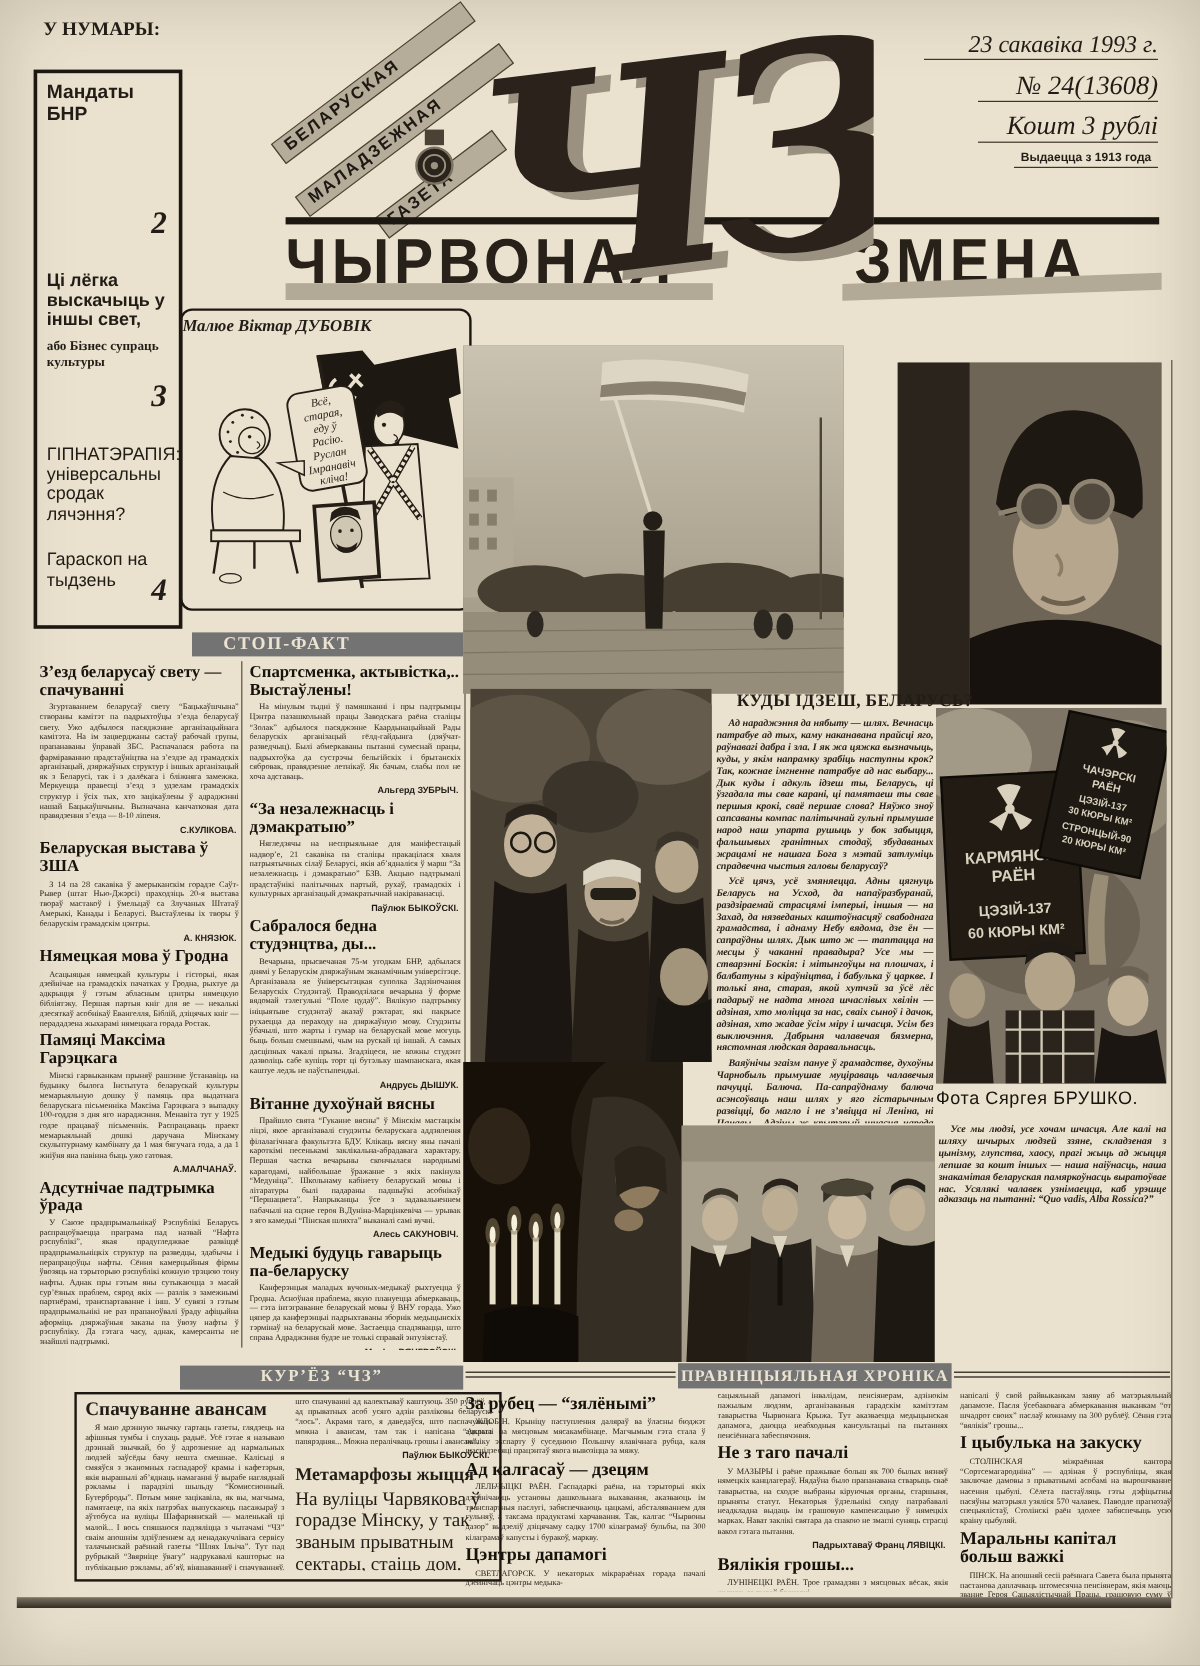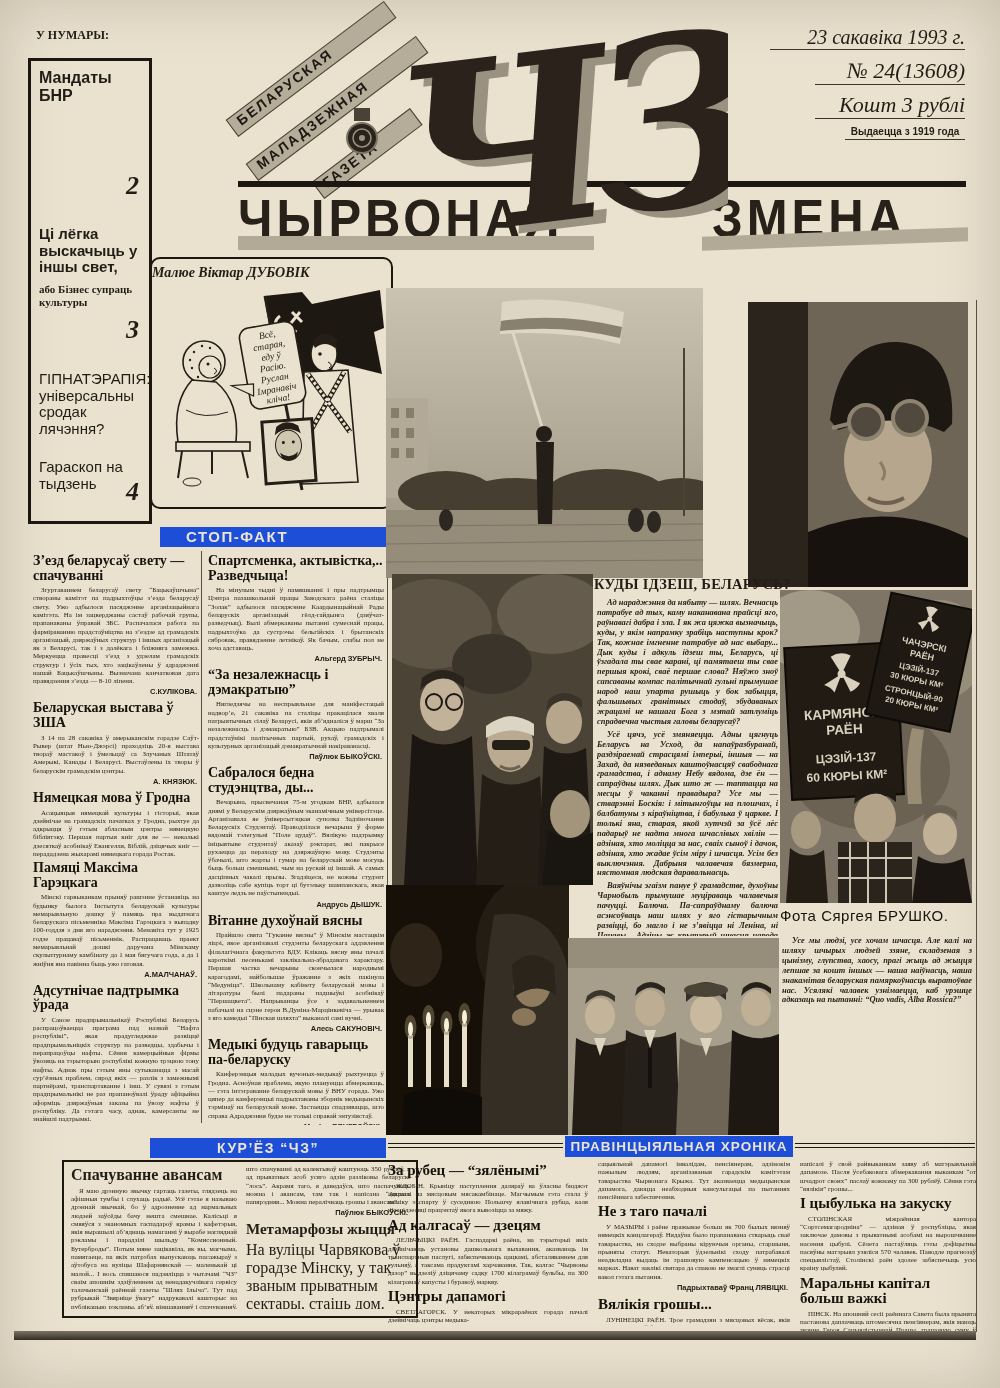--- a/index.html
+++ b/index.html
@@ -16,21 +16,21 @@
   .bigtitle{font-family:"Liberation Sans",sans-serif;font-weight:bold;font-size:49px;
             color:#27211a;letter-spacing:4px;transform:scaleY(1.08);transform-origin:left top;white-space:nowrap;}
   .grayband{background:#b2a997;}
   .dateline{font-style:italic;text-align:right;border-bottom:1.5px solid #3c352a;color:#211c15;}
   
   .sidebox{border:3px solid #1c1710;}
   .side-title{font:bold 15px/1.1 "Liberation Sans",sans-serif;color:#211c15;}
   .side-sub{font:bold 11px/1.15 "Liberation Serif",serif;}
   .side-page{font:bold italic 26px/1 "Liberation Serif",serif;text-align:right;padding-right:6px;}
   
-  .bar{background:#1d4ed8;color:#ece4d2;font-family:Liberation Sans, sans-serif;font-weight:bold;
+  .bar{background:#737373;color:#ece4d2;font-family:Liberation Serif, serif;font-weight:bold;
        letter-spacing:1.5px;overflow:hidden;}
   
   .col{overflow:hidden;}
   .art h3{font:bold 14px/1.04 "Liberation Serif",serif;margin:3px 0 3px;color:#16120c;}
   .art .body{font:6.9px/1.2 "Liberation Serif",serif;text-align:justify;text-indent:8px;color:#2a241b;}
   .byline{font:bold 7.5px/1.2 "Liberation Sans",sans-serif;text-align:right;margin:2px 2px 5px 0;white-space:pre-line;color:#211c15;}
   .lead{font:6.9px/1.2 "Liberation Serif",serif;text-align:justify;color:#2a241b;}
   
   .essay-title{font:bold 14.5px/1 "Liberation Serif",serif;letter-spacing:.3px;text-align:center;white-space:nowrap;}
   .essay p{font:bold italic 8.4px/1.18 "Liberation Serif",serif;text-align:justify;text-indent:10px;margin:0 0 3px;color:#28221a;}
@@ -38,21 +38,21 @@
   .photo svg{display:block;}
   .caption{font:15px/1.2 "Liberation Sans",sans-serif;letter-spacing:.5px;color:#17130d;}
   .vrule{position:absolute;width:1px;background:#55503e;}
   .kbox{border:2.5px solid #1c1710;margin-left:32px;}
 </style>
 </head>
 <body>
 
 <div class="page">
 
-  <div class="abs serif" style="left:36px;top:28px;font-weight:bold;font-size:12px;">У НУМАРЫ:</div>
+  <div class="abs serif" style="left:36px;top:16px;font-weight:bold;font-size:16px;">У НУМАРЫ:</div>
 
   <div class="abs sidebox" style="left:28px;top:58px;width:118px;height:460px;">
     <div class="abs side-title" style="left:8px;top:8px;width:104px;font-size:16px;">Мандаты БНР</div>
     <div class="abs side-page" style="left:8px;top:112px;width:100px;">2</div>
     <div class="abs side-title" style="left:8px;top:165px;width:104px;">Ці лёгка выскачыць у іншы свет,</div>
     <div class="abs side-sub" style="left:8px;top:222px;width:100px;">або Бізнес супраць культуры</div>
     <div class="abs side-page" style="left:8px;top:256px;width:100px;">3</div>
     <div class="abs side-title" style="left:8px;top:310px;width:104px;font-weight:normal;">ГІПНАТЭРАПІЯ: універсальны сродак лячэння?</div>
     <div class="abs side-title" style="left:8px;top:398px;width:104px;font-weight:normal;">Гараскоп на тыдзень</div>
     <div class="abs side-page" style="left:8px;top:418px;width:100px;">4</div>
@@ -138,21 +138,21 @@
   <svg class="abs" style="left:388px;top:2px;" width="340" height="280" viewBox="0 0 340 280">
     <g transform="rotate(-7 170 140)" font-family="DejaVu Serif,Liberation Serif,serif" font-style="italic" font-weight="bold">
       <text x="22" y="226" font-size="235" fill="#9a9180" letter-spacing="-18">ЧЗ</text>
       <text x="10" y="218" font-size="235" fill="#2b231b" letter-spacing="-18">ЧЗ</text>
     </g>
   </svg>
 
   <div class="abs dateline" style="left:770px;top:26px;width:195px;font-size:20px;">23 сакавіка 1993 г.</div>
   <div class="abs dateline" style="left:815px;top:58px;width:150px;font-size:22px;">№ 24(13608)</div>
   <div class="abs dateline" style="left:815px;top:92px;width:150px;font-size:22px;">Кошт 3 рублі</div>
-  <div class="abs sans" style="left:845px;top:126px;width:120px;font-weight:bold;font-size:10px;text-align:center;border-bottom:1px solid #3c352a;padding-bottom:2px;">Выдаецца з 1919 года</div>
+  <div class="abs sans" style="left:845px;top:126px;width:120px;font-weight:bold;font-size:10px;text-align:center;border-bottom:1px solid #3c352a;padding-bottom:2px;">Выдаецца з 1913 года</div>
 
   <div class="abs bar" style="left:160px;top:527px;width:226px;height:20px;font-size:15px;line-height:20px;padding-left:26px;box-sizing:border-box;">СТОП-ФАКТ</div>
   <div class="vrule" style="left:201px;top:551px;height:572px;"></div>
   <div class="vrule" style="left:387px;top:524px;height:604px;"></div>
 
   <div class="abs col" style="left:33px;top:551px;width:166px;height:574px;">
     <div class="art">
       <h3>З’езд беларусаў свету — спачуванні</h3>
       <div class="body">Згуртаваннем беларусаў свету “Бацькаўшчына” створаны камітэт па падрыхтоўцы з’езда беларусаў свету. Ужо адбылося пасяджэнне арганізацыйнага камітэта. На ім зацверджаны састаў рабочай групы, прапанаваны ўправай ЗБС. Распачалася работа па фарміраванню прадстаўніцтва на з’ездзе ад грамадскіх арганізацый, дзяржаўных структур і іншых арганізацый як з Беларусі, так і з далёкага і бліжняга замежжа. Меркуецца правесці з’езд з удзелам грамадскіх структур і ўсіх тых, хто зацікаўлены ў адраджэнні нашай Бацькаўшчыны. Вызначана канчатковая дата правядзення з’езда — 8-10 ліпеня.</div>
       <div class="byline">С.КУЛІКОВА.</div>
@@ -174,21 +174,21 @@
     <div class="art">
       <h3>Адсутнічае падтрымка ўрада</h3>
       <div class="body">У Саюзе прадпрымальнікаў Рэспублікі Беларусь распрацоўваецца праграма пад назвай “Нафта рэспублікі”, якая прадугледжвае развіццё прадпрымальніцкіх структур па разведцы, здабычы і перапрацоўцы нафты. Сёння камерцыйныя фірмы ўвозяць на тэрыторыю рэспублікі кожную трэцюю тону нафты. Аднак пры гэтым яны сутыкаюцца з масай сур’ёзных праблем, сярод якіх — разлік з замежнымі партнёрамі, транспартаванне і інш. У сувязі з гэтым прадпрымальнікі не раз прапаноўвалі ўраду афіцыйна аформіць дзяржаўныя заказы па ўвозу нафты ў рэспубліку. Да гэтага часу, аднак, камерсанты не знайшлі падтрымкі.</div>
 
     </div>
 
   </div>
 
   <div class="abs col" style="left:208px;top:551px;width:176px;height:574px;">
     <div class="art">
-      <h3>Спартсменка, актывістка,.. Разведчыца!</h3>
+      <h3>Спартсменка, актывістка,.. Выстаўлены!</h3>
       <div class="body">На мінулым тыдні ў памяшканні і пры падтрымцы Цэнтра пазашкольнай працы Заводскага раёна сталіцы “Золак” адбылося пасяджэнне Каардынацыйнай Рады беларускіх арганізацый гёлд-гайдынга (дзяўчат-разведчыц). Былі абмеркаваны пытанні сумеснай працы, падрыхтоўка да сустрэчы бельгійскіх і брытанскіх сябровак, правядзенне летнікаў. Як бачым, слабы пол не хоча адставаць.</div>
       <div class="byline">Альгерд ЗУБРЫЧ.</div>
     </div>
     <div class="art">
       <h3>“За незалежнасць і дэмакратыю”</h3>
       <div class="body">Нягледзячы на неспрыяльнае для маніфестацый надвор’е, 21 сакавіка па сталіцы пракацілася хваля патрыятычных сілаў Беларусі, якія аб’ядналіся ў марш “За незалежнасць і дэмакратыю” БЗВ. Акцыю падтрымалі прадстаўнікі палітычных партый, рухаў, грамадскіх і культурных арганізацый дэмакратычнай накіраванасці.</div>
       <div class="byline">Паўлюк БЫКОЎСКІ.</div>
     </div>
     <div class="art">
       <h3>Сабралося бедна студэнцтва, ды...</h3>
@@ -414,21 +414,21 @@
         <path d="M132 100 L138 118 L144 100 Z" fill="#ddd4c0"></path>
       </g>
       <g>
         <ellipse cx="188" cy="70" rx="15" ry="18" fill="#bfb096"></ellipse>
         <path d="M173 58 Q188 42 203 56 L203 50 Q188 38 175 50 Z" fill="#241f17"></path>
         <path d="M164 92 Q188 106 211 96 L211 197 L160 197 Z" fill="#1d1812"></path>
       </g>
     </svg>
   </div>
 
-  <div class="abs essay-title" style="left:594px;top:577px;width:186px;">КУДЫ ІДЗЕШ, БЕЛАРУСЬ?</div>
+  <div class="abs essay-title" style="left:594px;top:577px;width:186px;padding-left:20px;">КУДЫ ІДЗЕШ, БЕЛАРУСЬ?</div>
   <div class="abs col essay" style="left:597px;top:598px;width:181px;height:338px;">
     <p>Ад нараджэння да нябыту — шлях. Вечнасць патрабуе ад тых, каму наканавана прайсці яго, раўнавагі дабра і зла. І як жа цяжка вызначыць, куды, у якім напрамку зрабіць наступны крок? Так, кожнае імгненне патрабуе ад нас выбару... Дык куды і адкуль ідзеш ты, Беларусь, ці ўзгадала ты свае карані, ці памятаеш ты свае першыя крокі, сваё першае слова? Няўжо зноў сапсаваны компас палітычнай гульні прымушае народ наш упарта рушыць у бок забыцця, фальшывых гранітных стодаў, збудаваных жрацамі не нашага Бога з мэтай затлуміць спрадвечна чыстыя галовы беларусаў?</p>
     <p>Усё цячэ, усё змяняецца. Адны цягнуць Беларусь на Усход, да напаўразбуранай, раздзіраемай страсцямі імперыі, іншыя — на Захад, да нязведаных каштоўнасцяў свабоднага грамадства, і аднаму Небу вядома, дзе ён — сапраўдны шлях. Дык што ж — таптацца на месцы ў чаканні правадыра? Усе мы — стварэнні Боскія: і мітынгоўцы на плошчах, і балбатуны з кіраўніцтва, і бабулька ў царкве. І толькі яна, старая, якой хутчэй за ўсё лёс падарыў не надта многа шчаслівых хвілін — адзіная, хто моліцца за нас, сваіх сыноў і дачок, адзіная, хто жадае ўсім міру і шчасця. Усім без выключэння. Дабрыня чалавечая бязмерна, нястомная людская даравальнасць.</p>
     <p>Ваяўнічы эгаізм пануе ў грамадстве, духоўны Чарнобыль прымушае муціраваць чалавечыя пачуцці. Балюча. Па-сапраўднаму балюча асэнсоўваць наш шлях у яго гістарычным развіцці, бо магло і не з’явіцца ні Леніна, ні Цанавы... Адзіны ж крытэрый шчасця народа — сума яго гора. Часовыя месіі імкнуцца быццам бы зменшыць яе, перамагчы энтрапію, раскідваючы стваральную энергію народа. Не атрымліваецца штосьці ў іх і ніяк не атрымаецца — бо ўсяму часоваму ўласціва прага да асабістага ўзвышэння: любымі шляхамі, і па трупах, па морах крыві ідуць часовыя людзі да ўлады... Няўжо, з самымі лепшымі намерамі? Дык імі ж і выкладзена дарога да пекла.</p>
   </div>
   <div class="abs col essay" style="left:782px;top:936px;width:190px;height:140px;">
     <p>Усе мы людзі, усе хочам шчасця. Але калі на шляху шчырых людзей ззяне, складзеная з цынізму, глупства, хаосу, прагі жыць ад жыцця лепшае за кошт іншых — наша наіўнасць, наша знакамітая беларуская памяркоўнасць выратоўвае нас. Усялякі чалавек узнімаецца, каб урэшце адказаць на пытанні: “Quo vadis, Alba Rossica?”</p>
   </div>
   <div class="vrule" style="left:976px;top:300px;height:1032px;"></div>
 

